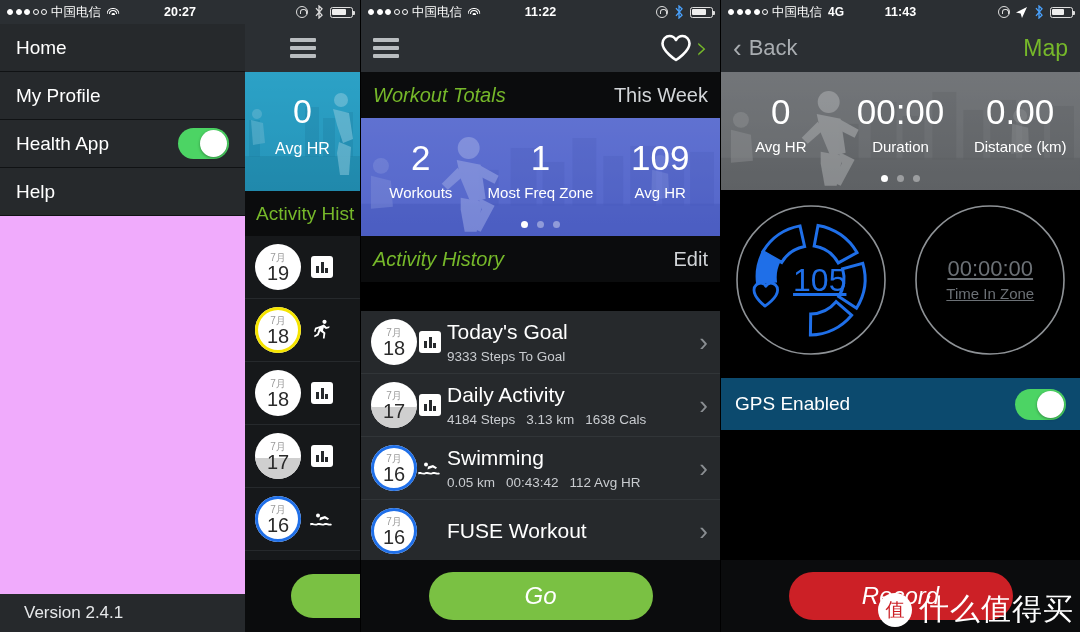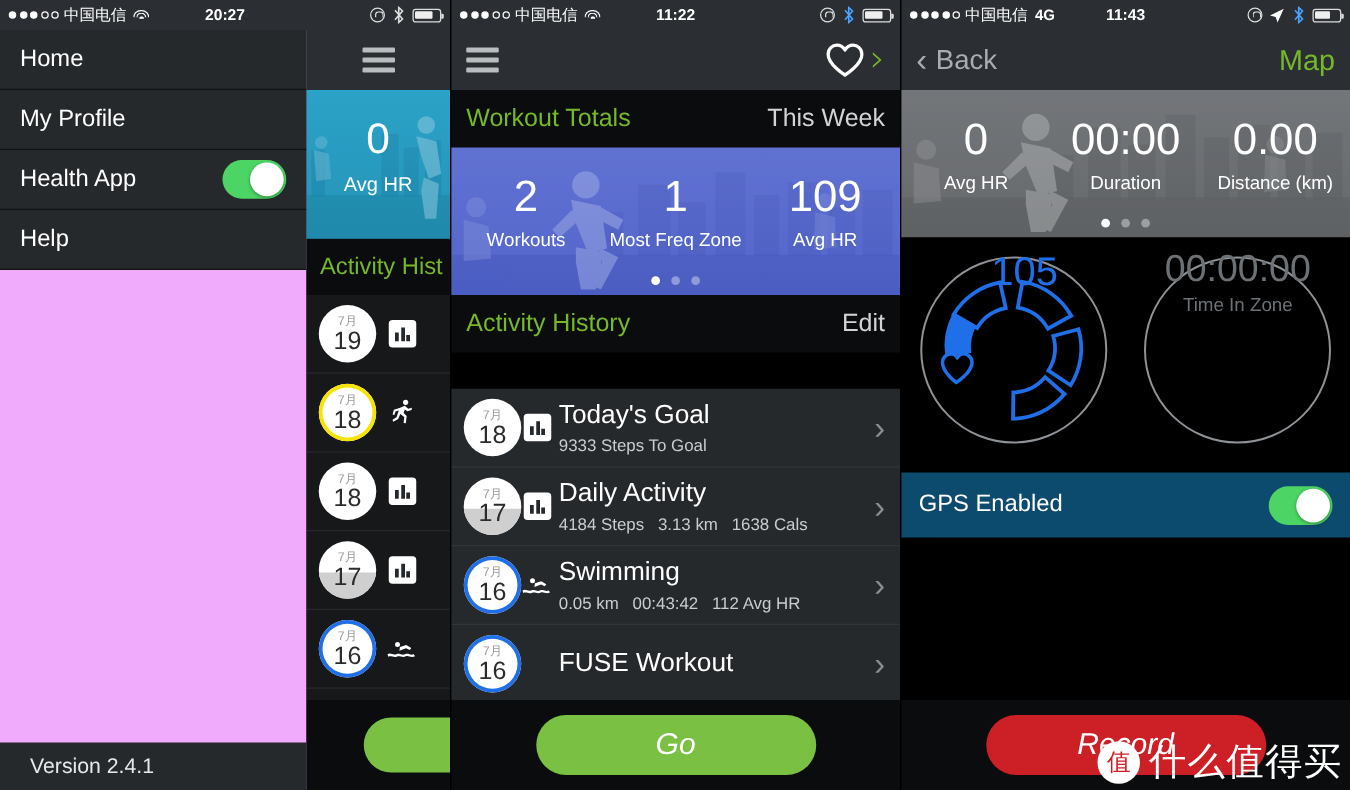--- a/index.html
+++ b/index.html
@@ -99,21 +99,21 @@
   .menu-item .lbl { flex:1; }
   .toggle { width:51px; height:31px; border-radius:16px; background:#4cd464; position:relative; }
   .toggle:after { content:""; position:absolute; top:2px; right:2px; width:27px; height:27px;
                   border-radius:50%; background:#fff; box-shadow:0 1px 3px rgba(0,0,0,.35); }
   .version-bar { position:absolute; left:0; right:0; bottom:0; height:38px; background:#26292c;
                  display:flex; align-items:center; padding-left:24px; color:#e6e8ea; font-size:17px; }
 
   
   .sec-head { height:46px; background:#0b0c0d; display:flex; align-items:center;
               padding:0 12px; }
-  .sec-head .t { color:#76b82a; font-size:20px; }
+  .sec-head .t { color:#76b82a; font-size:20px;font-style:italic; }
   .sec-head .r { margin-left:auto; color:#d2d5d8; font-size:20px; }
   .hero { height:118px; position:relative; overflow:hidden;
           background:linear-gradient(180deg,#5e6fd0 0%,#4a5cc4 100%); }
   .hero.gray { background:linear-gradient(180deg,#6e7175 0%,#5a5d60 100%); }
   .hero .runner-img { position:absolute; inset:0; opacity:.38; }
   .hero-stats { position:absolute; inset:0; display:flex; align-items:flex-start;
                 padding-top:22px; color:#fff; }
   .hstat { flex:1; text-align:center; }
   .hstat .v { font-size:35px; font-weight:300; line-height:1; }
   .hstat .l { font-size:15px; margin-top:9px; line-height:1.25; }
@@ -137,22 +137,22 @@
            justify-content:center; font-family:"Liberation Sans",sans-serif; }
   .recbtn { width:224px; height:48px; border-radius:24px; background:#cc2026; color:#fff;
             font-size:24px; font-style:italic; display:flex; align-items:center;
             justify-content:center; }
 
   
   .gauges { position:absolute; left:0; right:0; top:190px; height:180px; background:#000;
             display:flex; align-items:center; justify-content:space-around; }
   .gauge { width:158px; height:158px; position:relative; }
   .gauge .num { position:absolute; inset:0; display:flex; flex-direction:column;
-                align-items:center; justify-content:flex-start; }
-  .gauge .num .v { font-size:30px; font-weight:300; line-height:1; }
+                align-items:center; justify-content:center;text-decoration:underline; }
+  .gauge .num .v { font-size:22px; font-weight:300; line-height:1; }
   .gauge .num .l { font-size:15px; margin-top:5px; }
   .gps-row { position:absolute; left:0; right:0; top:378px; height:52px; background:#0c4a6e;
              display:flex; align-items:center; padding:0 14px; }
   .gps-row .lbl { color:#fff; font-size:19px; flex:1; }
   .watermark { position:absolute; right:6px; bottom:2px; display:flex; align-items:center;
                gap:7px; z-index:60; }
   .wm-badge { width:34px; height:34px; border-radius:50%; background:#fff; color:#cc2026;
               display:flex; align-items:center; justify-content:center; font-size:19px;
               font-family:"DejaVu Sans",sans-serif; }
   .wm-text { color:#fff; font-size:30px; font-family:"DejaVu Sans",sans-serif; letter-spacing:1px; }

